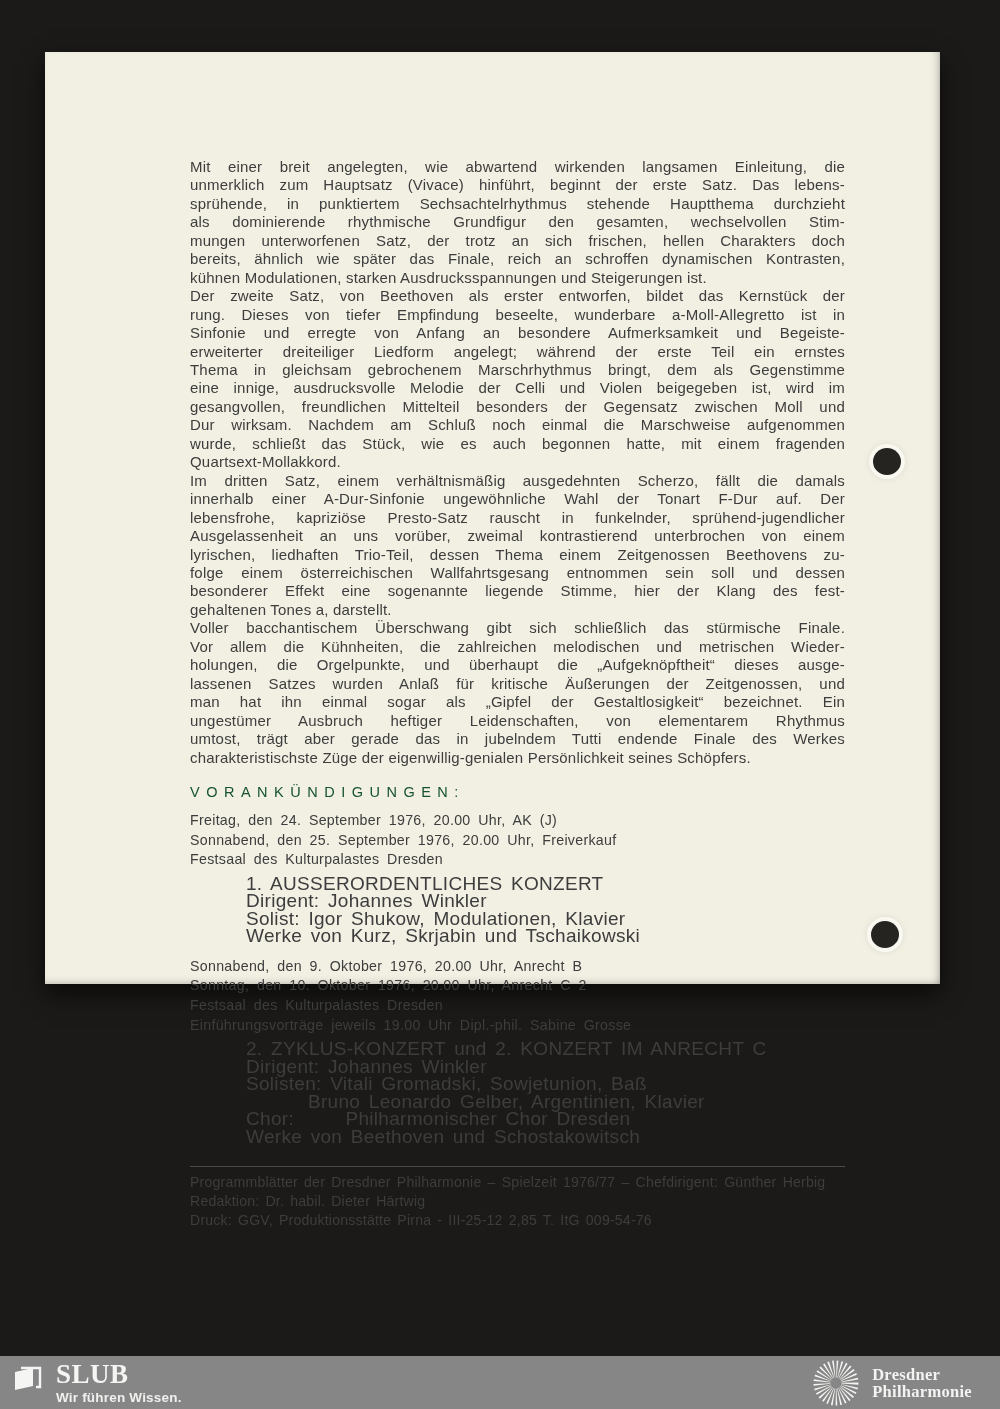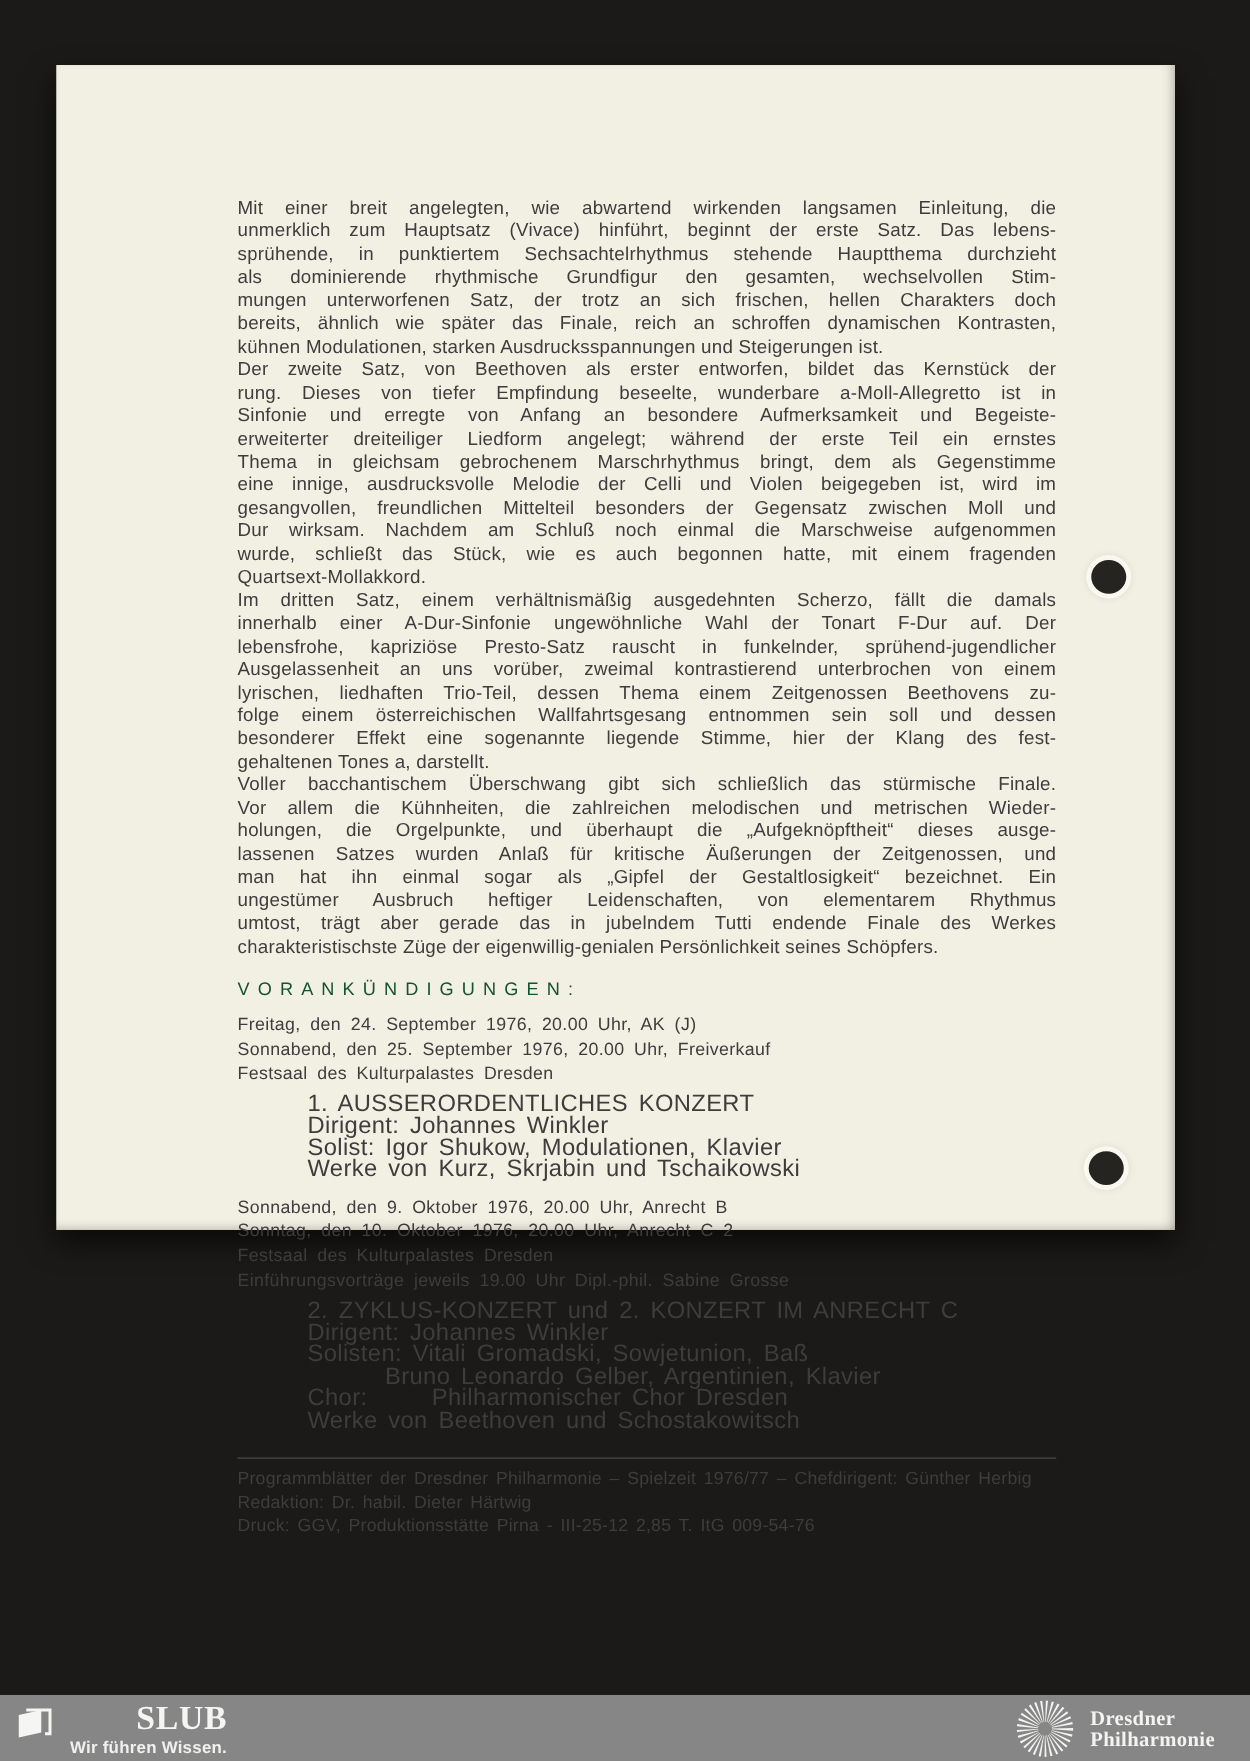--- a/index.html
+++ b/index.html
@@ -41,21 +41,21 @@
   .imprint-line{font-size:14.1px;line-height:19.2px;word-spacing:2px;letter-spacing:.2px;white-space:pre-wrap;}
   
   .hole{position:absolute;width:28px;height:27px;border-radius:50%;background:#262420;
         box-shadow:0 0 0 4px rgba(251,250,243,.9), 0 0 6px 5px rgba(0,0,0,.06);}
   .hole1{left:828px;top:396px;}
   .hole2{left:826px;top:869px;}
   
   .footerbar{
     position:absolute;left:0;top:1356px;width:1000px;height:53px;background:#868686;
   }
-  .slub{position:absolute;left:13px;top:5px;display:flex;align-items:flex-start;text-align:right;}
+  .slub{position:absolute;left:13px;top:5px;display:flex;align-items:flex-start;}
   .slub-icon{width:30px;height:30px;margin-top:4px;}
   .slub-textcol{margin-left:13px;}
   .slub-name{
     font-family:"Liberation Serif", serif;font-weight:bold;
     font-size:27px;line-height:27px;color:#f5f5f3;letter-spacing:.5px;
   }
   .slub-tagline{
     font-size:13.5px;font-weight:bold;color:#f0f0ee;margin-top:2px;letter-spacing:.2px;
   }
   .phil{position:absolute;right:28px;top:3px;display:flex;align-items:center;}

